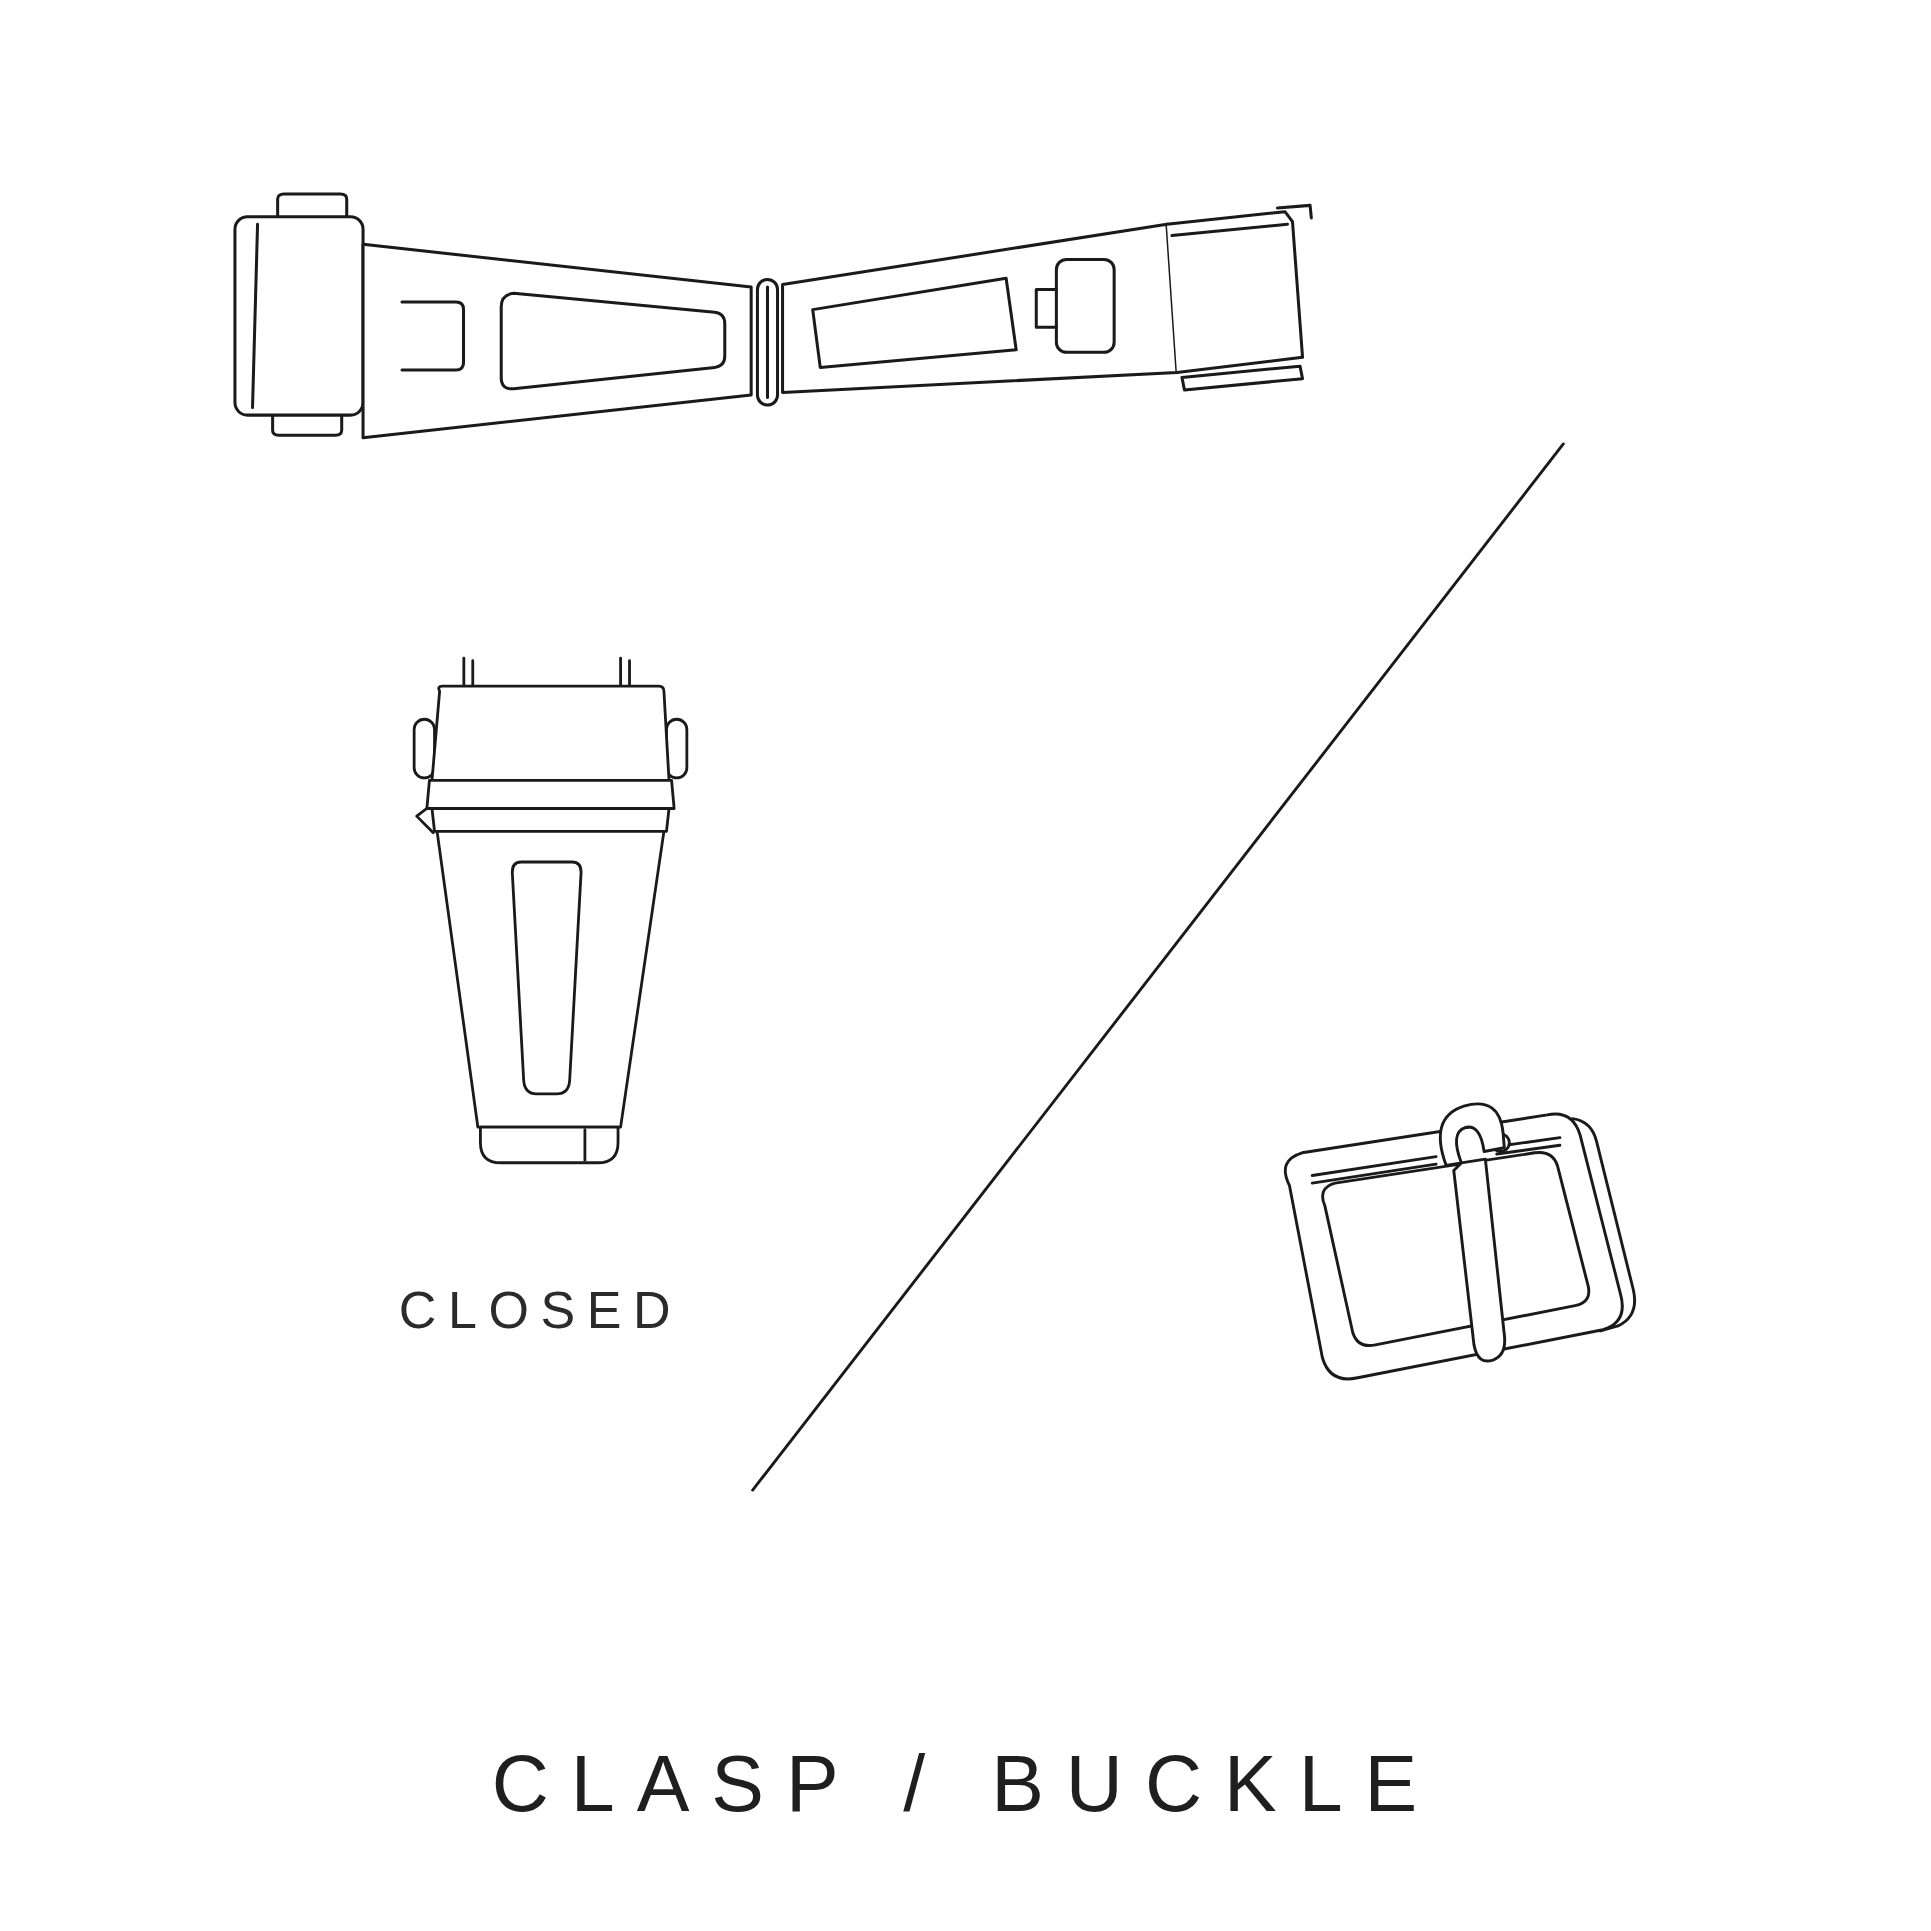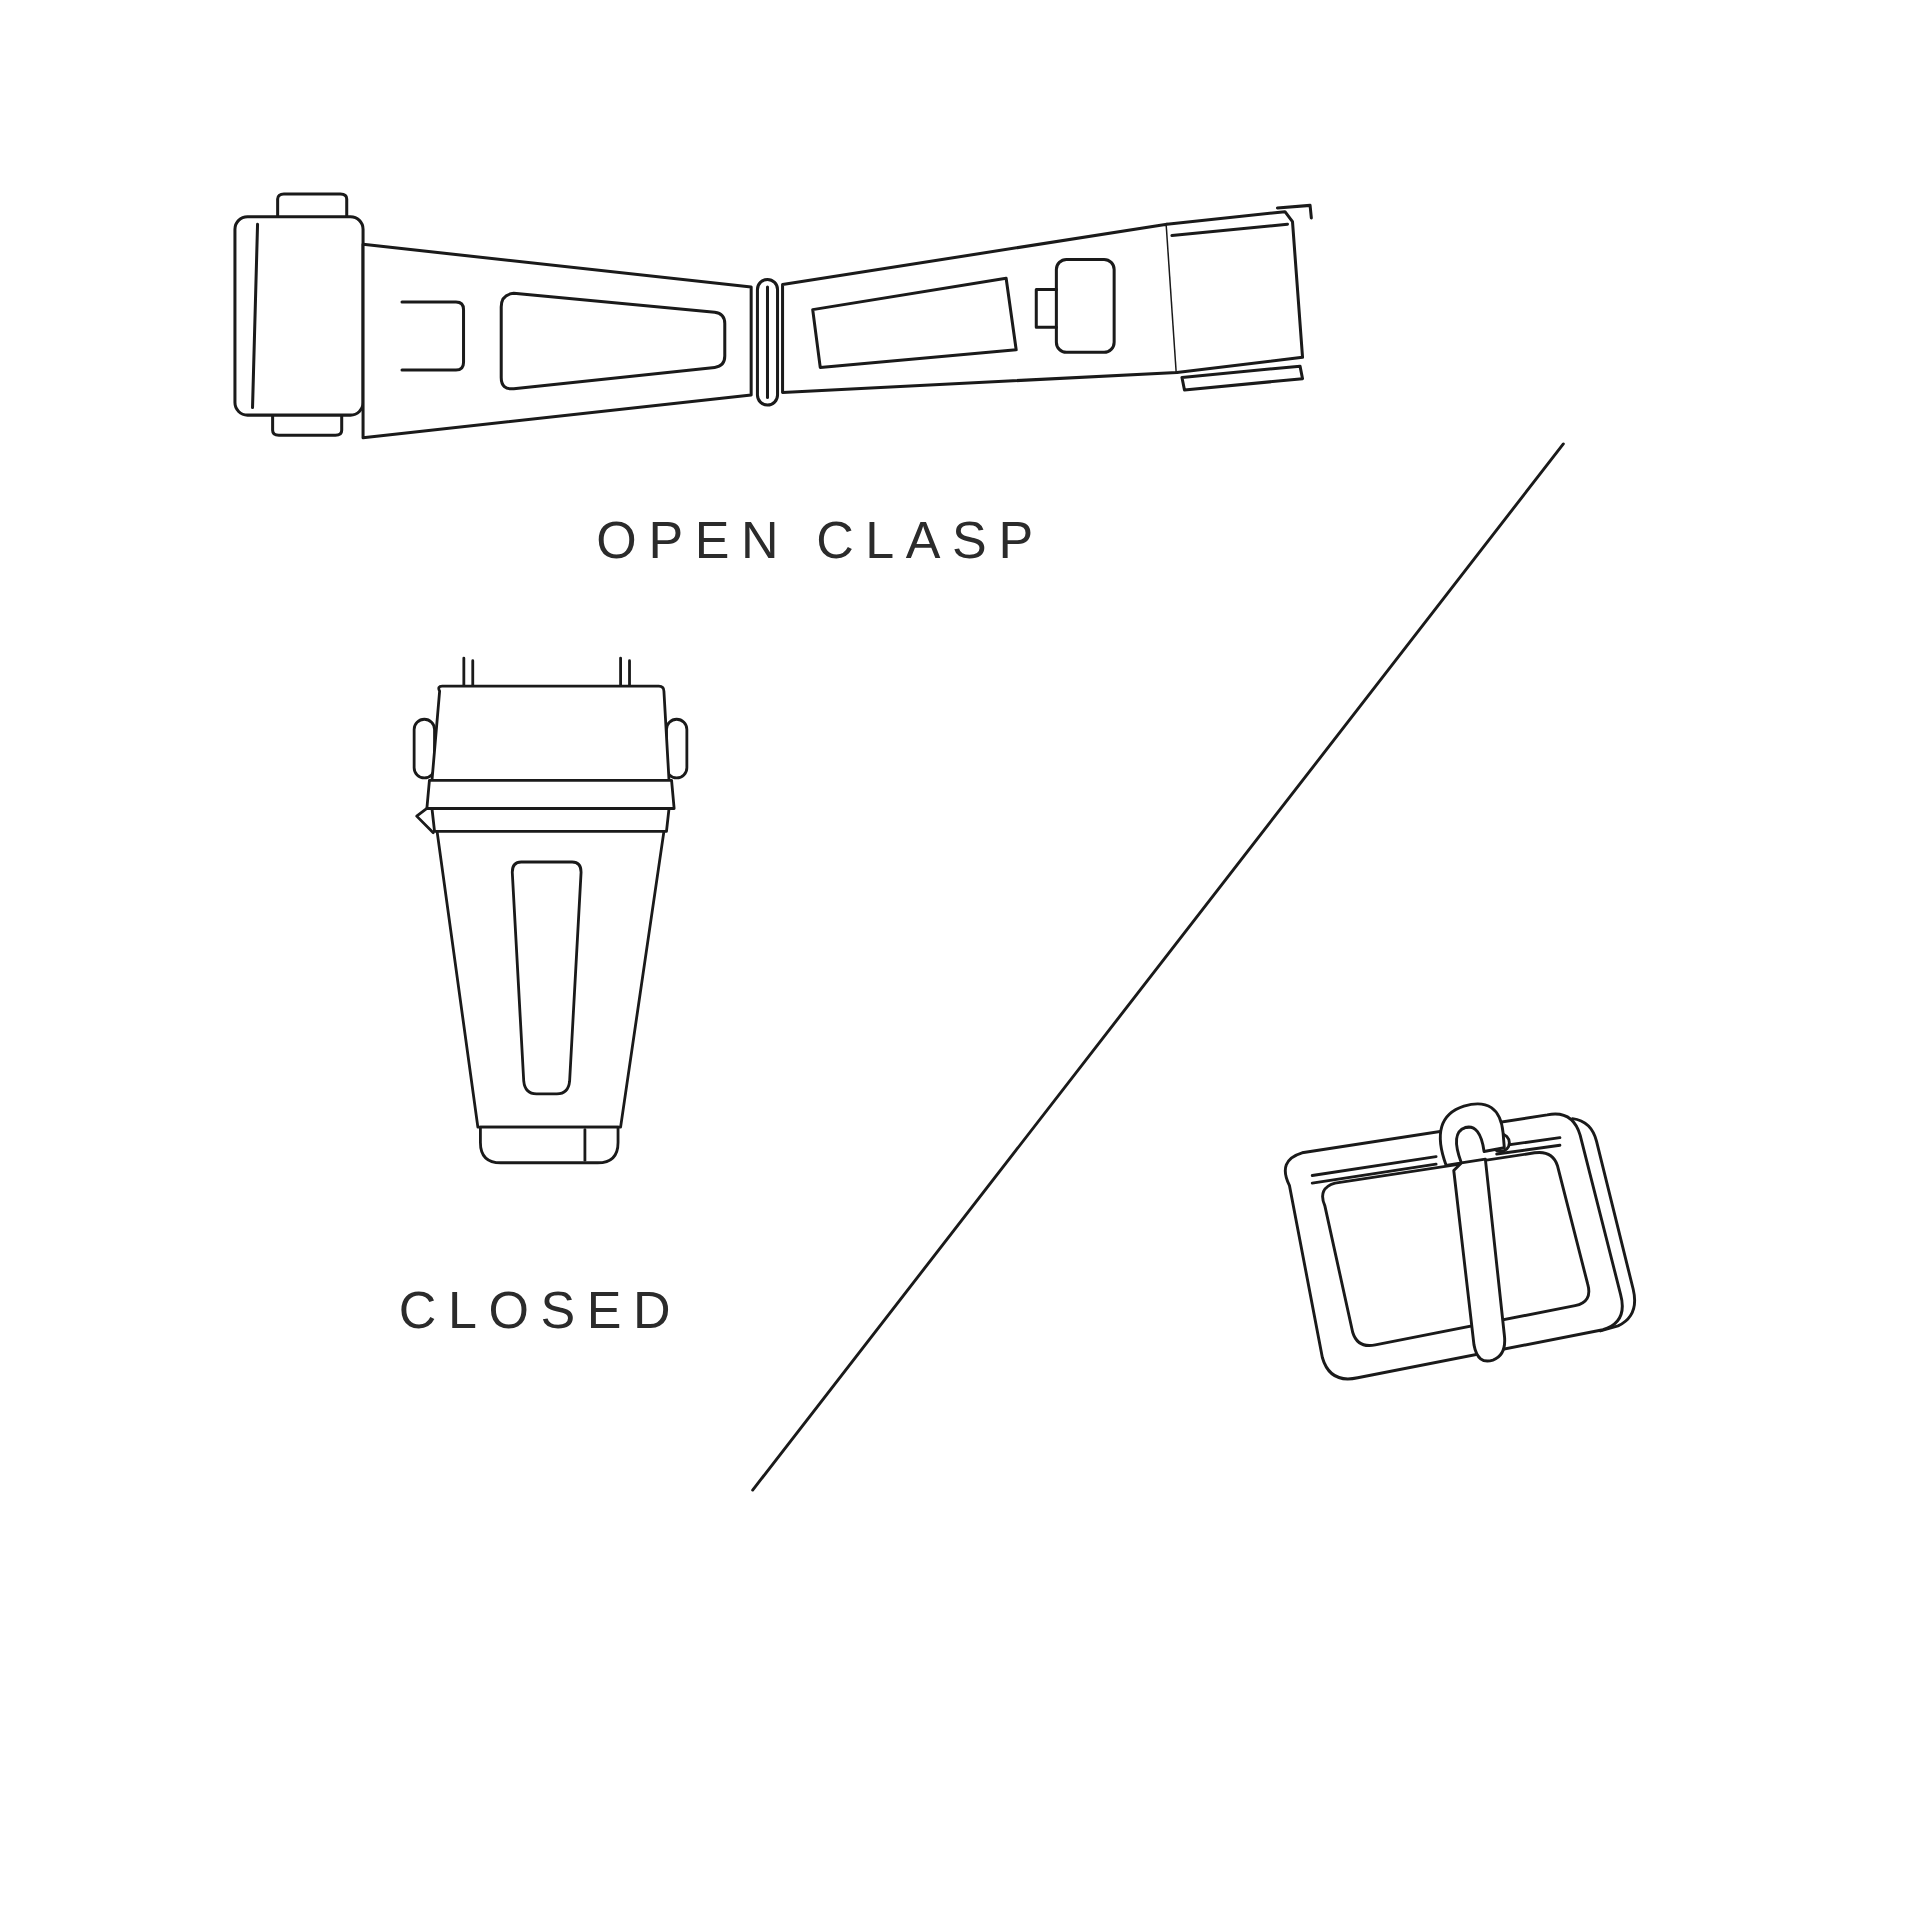--- a/index.html
+++ b/index.html
@@ -47,21 +47,20 @@
         <rect class="fw" x="668" y="64" width="46" height="74" rx="8"></rect>
         <path class="ln" d="M 668,88 L 652,88 L 652,118 L 668,118"></path>
 
         <path class="fw" d="M 756,36 L 850,26 L 856,34 L 864,142 L 764,154"></path>
         <line class="ln" x1="760" y1="45" x2="852" y2="36"></line>
         <path class="ln" d="M 844,23 L 870,21 L 871,31"></path>
         <path class="fw" d="M 768,158 L 862,149 L 864,159 L 770,168 Z"></path>
       </g>
     </svg>
   </div>
-  <div class="caption" style="left:415px; top:510px; width:811px;">OPEN CLASP</div>
 
   <div class="fig" style="left:391px; top:653px; width:319px; height:548px;">
     <svg viewBox="0 0 250 430">
       <g stroke-width="2.2">
 
         <path class="ln" d="M 57,4 L 57,28 M 64,6 L 64,28"></path>
         <path class="ln" d="M 180,4 L 180,28 M 187,6 L 187,28"></path>
 
         <rect class="fw" x="18" y="52" width="16" height="46" rx="8"></rect>
         <rect class="fw" x="216" y="52" width="16" height="46" rx="8"></rect>
@@ -107,15 +106,16 @@
         </g>
 
         <g>
           <path class="fw" d="M 172,60 L 191,57 L 206,196 Q 208,212 197,216 Q 185,220 182,204 L 166,66 Z"></path>
           <path class="fw" d="M 160,62 Q 146,24 174,15 Q 202,7 205,36 L 206,48 L 190,51 Q 187,29 175,32 Q 163,36 172,60 Z"></path>
         </g>
       </g>
     </svg>
   </div>
 
+  <div class="title">CLASP / BUCKLE</div>
 
 </div>
 
 
 </body></html>

